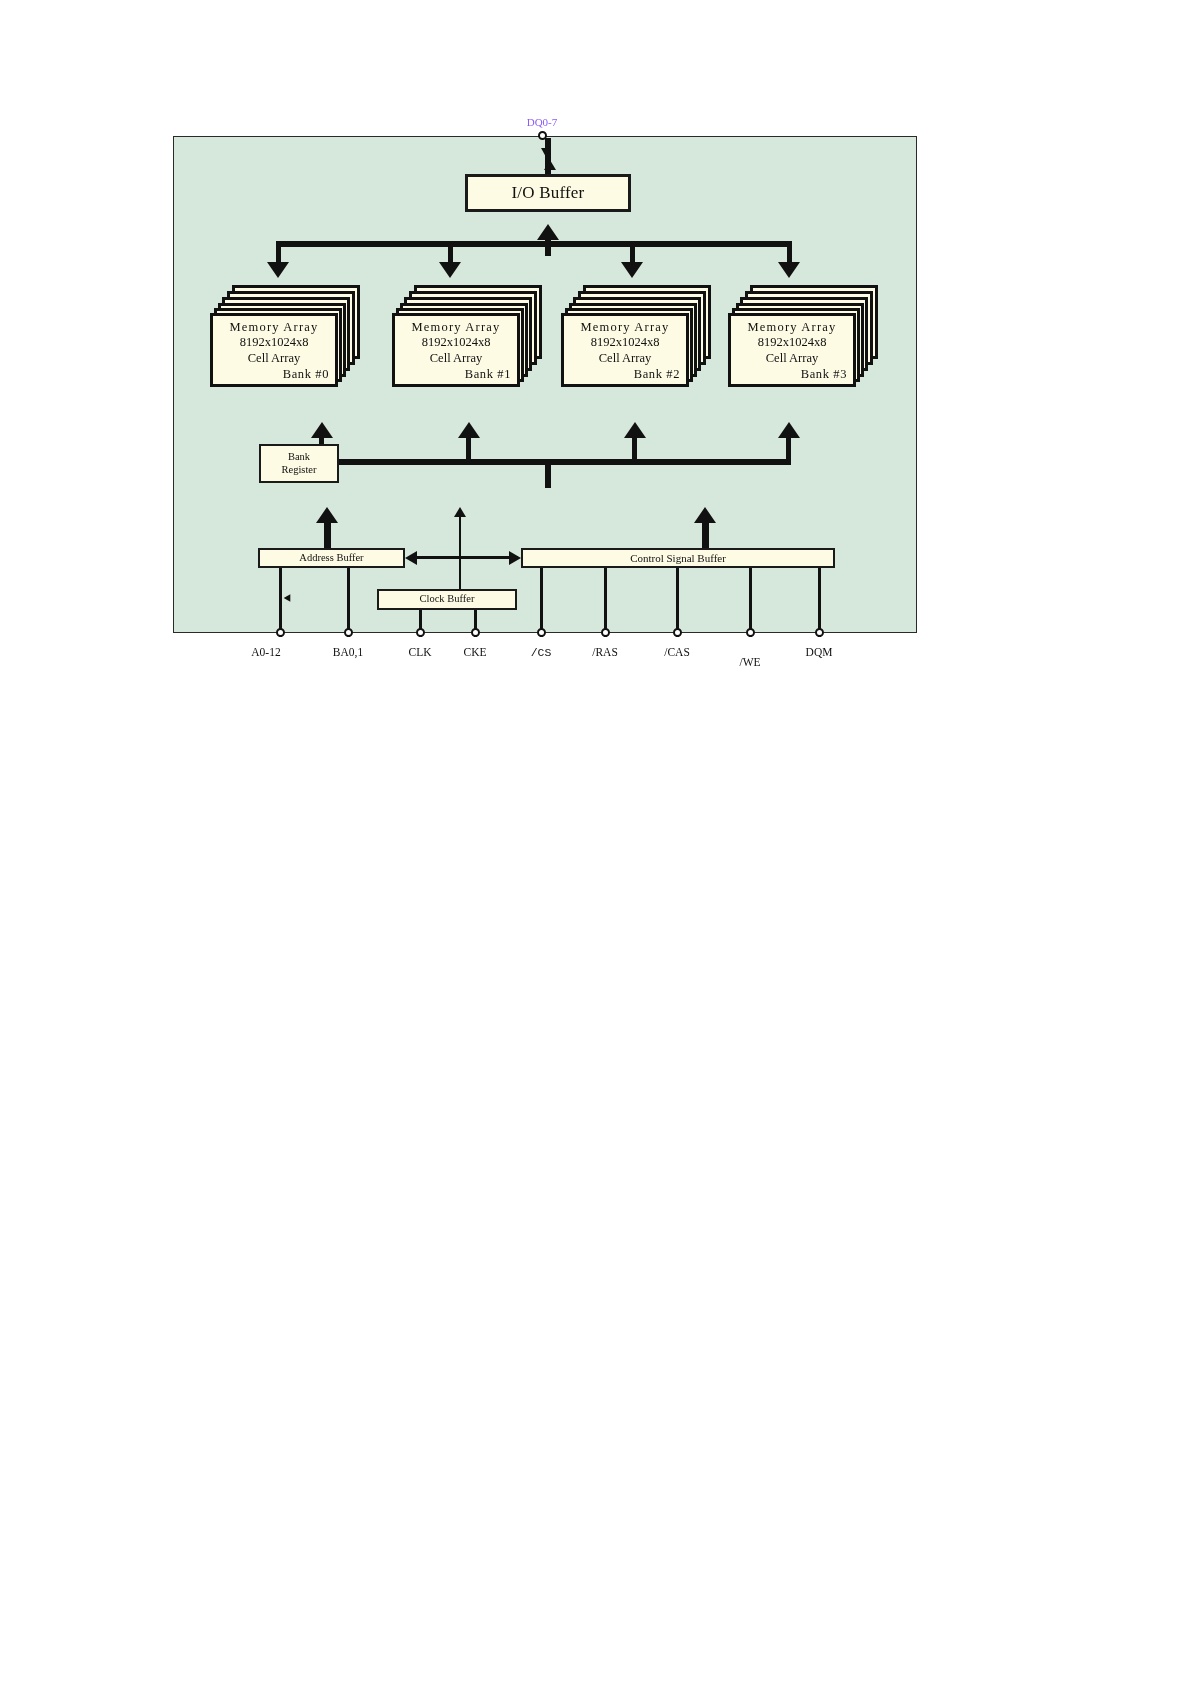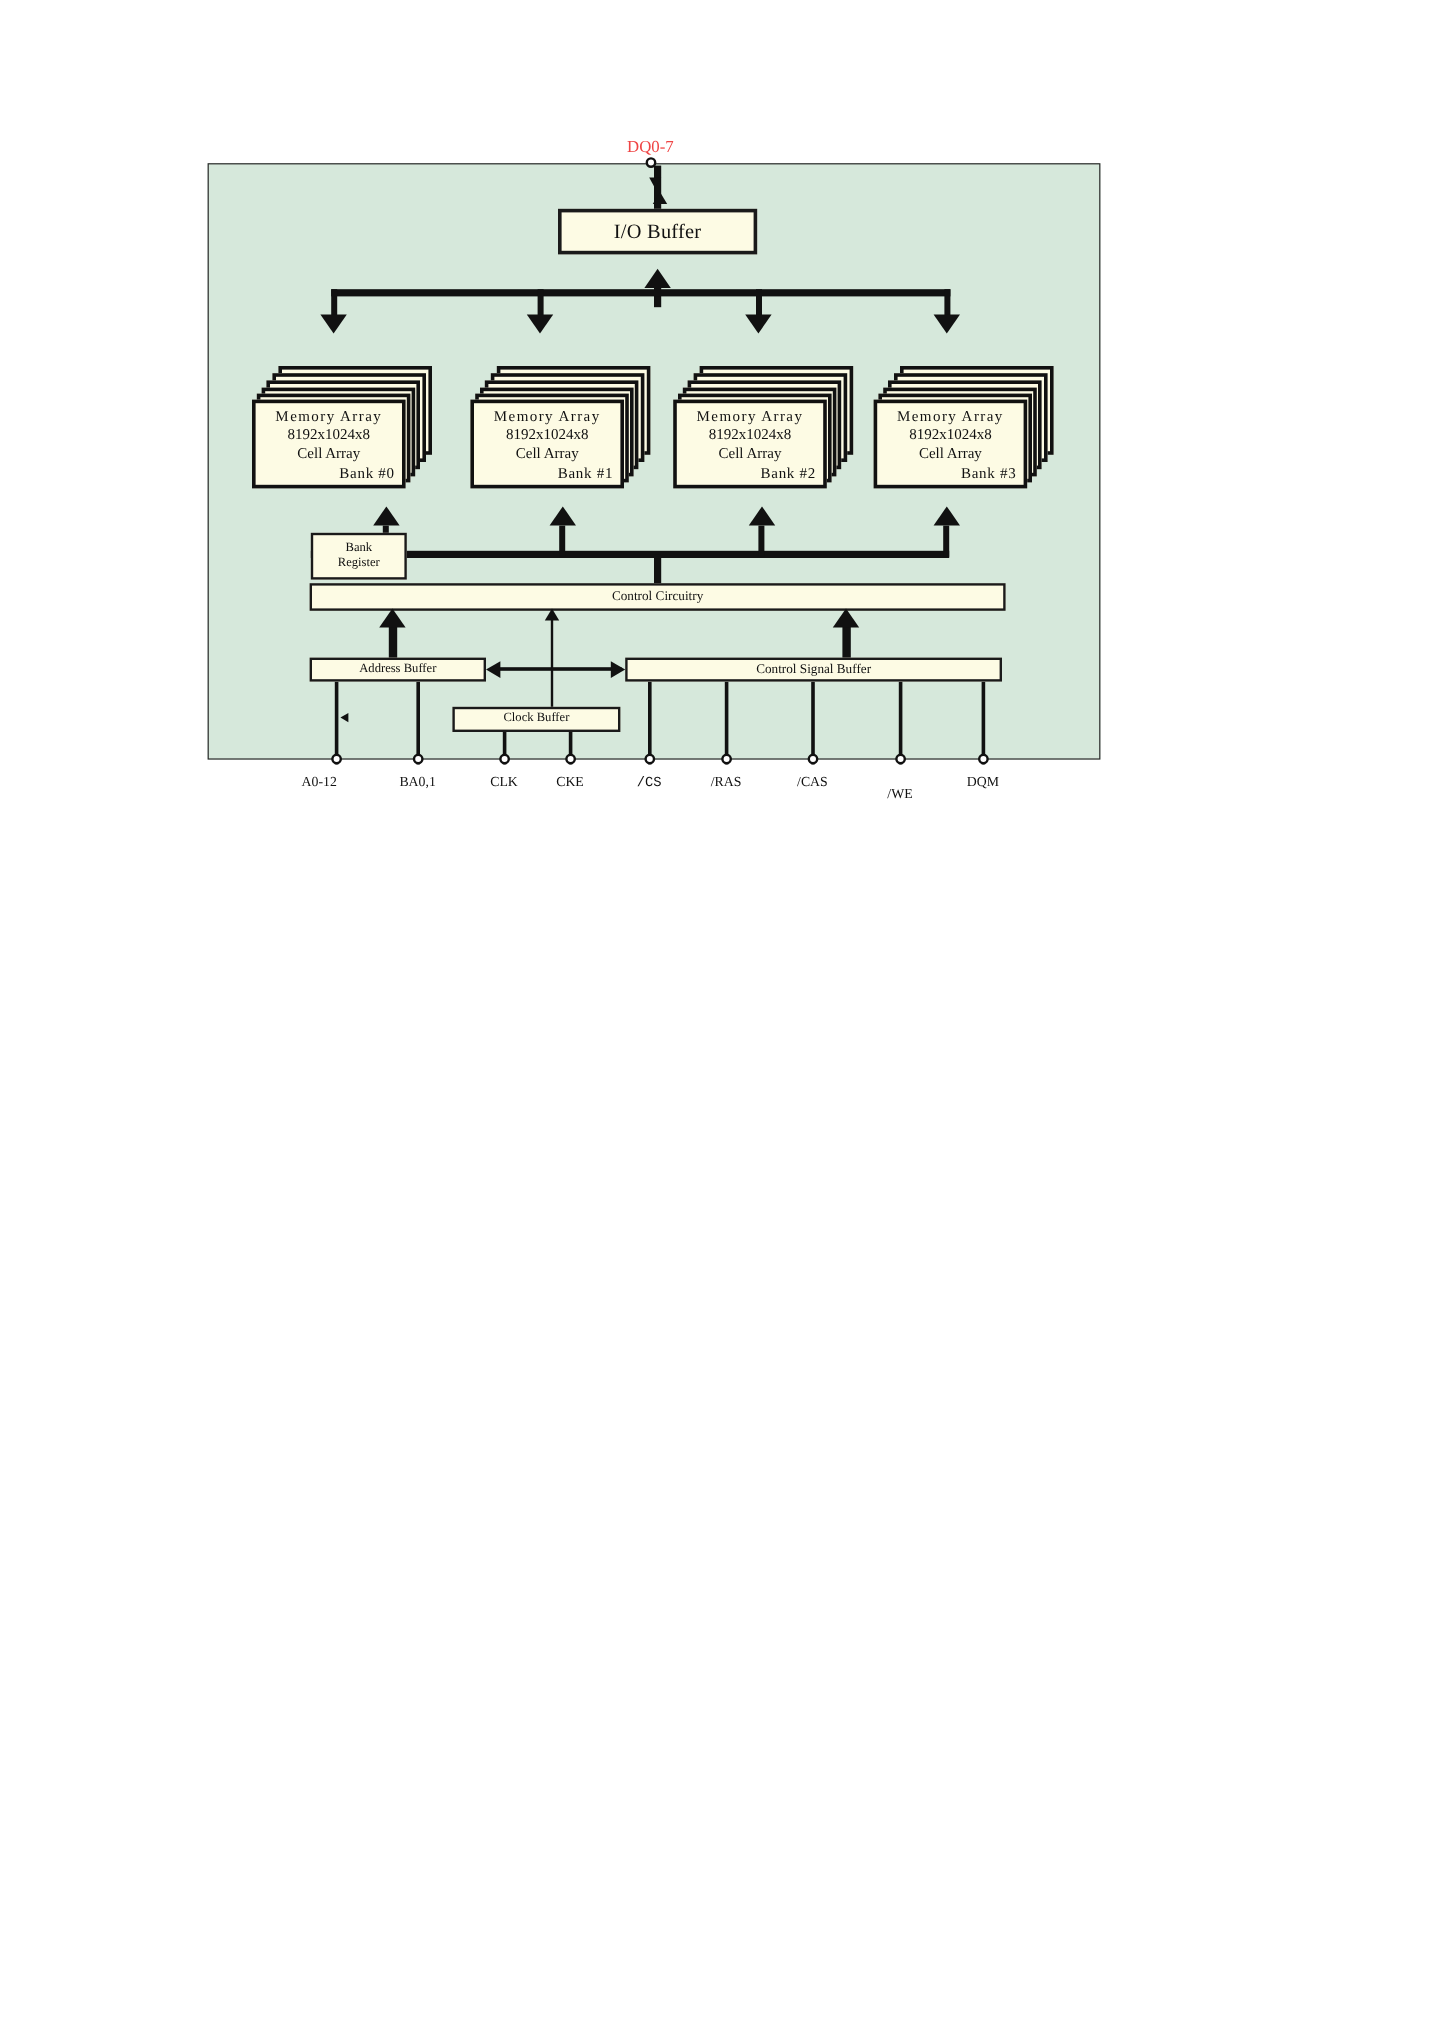--- a/index.html
+++ b/index.html
@@ -105,21 +105,20 @@
     font-size: 10.5px;
     border-width: 2px;
     z-index: 6;
   }
 
   
   .bank {
     position: absolute;
     width: 150px;
     height: 110px;
-    margin-top: 20px;
   }
   .bank .sheet {
     position: absolute;
     width: 128px;
     height: 74px;
     background: #fdfbe4;
     border: 3px solid #111;
     box-sizing: border-box;
   }
   .bank .face {
@@ -209,22 +208,22 @@
   .pin-label {
     position: absolute;
     font-size: 11.5px;
     color: #111;
     text-align: center;
     white-space: nowrap;
     transform: translateX(-50%);
   }
   .top-label {
     position: absolute;
-    font-size: 14px;
-    color: #ef4444;
+    font-size: 11px;
+    color: #8b5cf6;
     white-space: nowrap;
     transform: translateX(-50%);
   }
 </style>
 </head>
 <body>
 
 <div id="diagram-root">
 
   <div class="top-label" style="left:542px; top:116px;">DQ0-7</div>
@@ -328,23 +327,20 @@
   <div class="w wv" style="left:786px; top:438px; height:26px;"></div>
   <div class="arrow arrow-up" style="left:778px; top:422px;"></div>
 
   <div class="w wv" style="left:545px; top:462px; width:6px; height:26px;"></div>
 
   <div class="box mode-register">
     <span>Bank</span>
     <span>Register</span>
   </div>
 
-  <div class="box control-circuitry">
-    <span>Control Circuitry</span>
-  </div>
 
   <div class="w wv" style="left:324px; top:522px; width:7px; height:27px;"></div>
   <div class="arrow arrow-up" style="left:316px; top:507px;"></div>
 
   <div class="w wv thin" style="left:459px; top:516px; width:2px; height:75px;"></div>
   <div class="arrow arrow-up-sm" style="left:454px; top:507px;"></div>
 
   <div class="w wv" style="left:702px; top:522px; width:7px; height:27px;"></div>
   <div class="arrow arrow-up" style="left:694px; top:507px;"></div>
 

